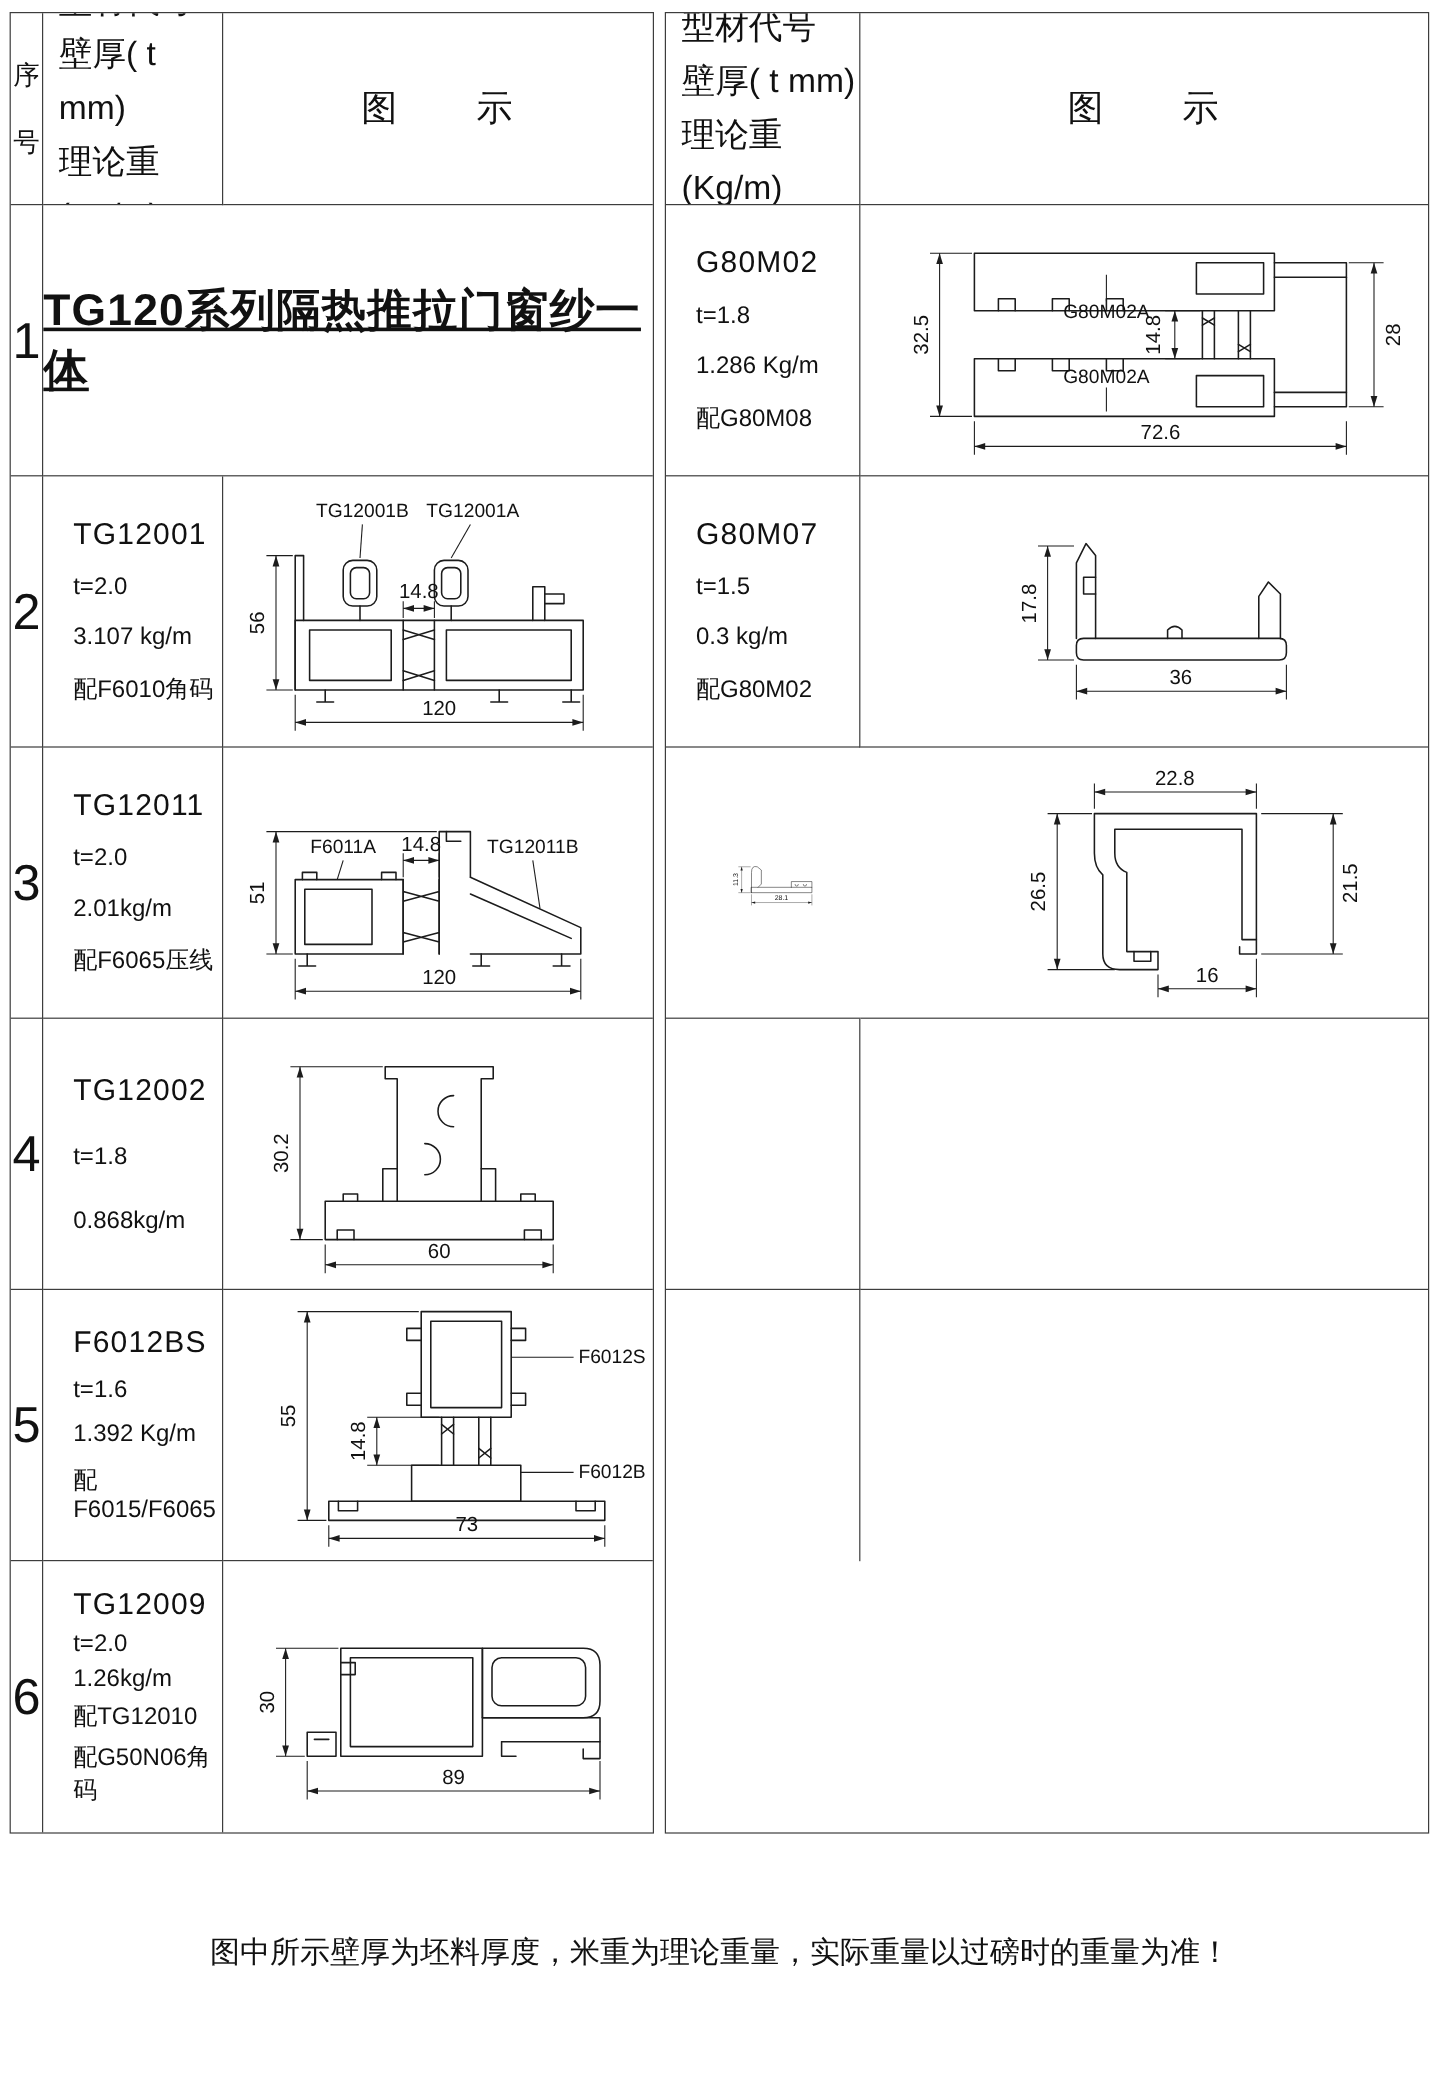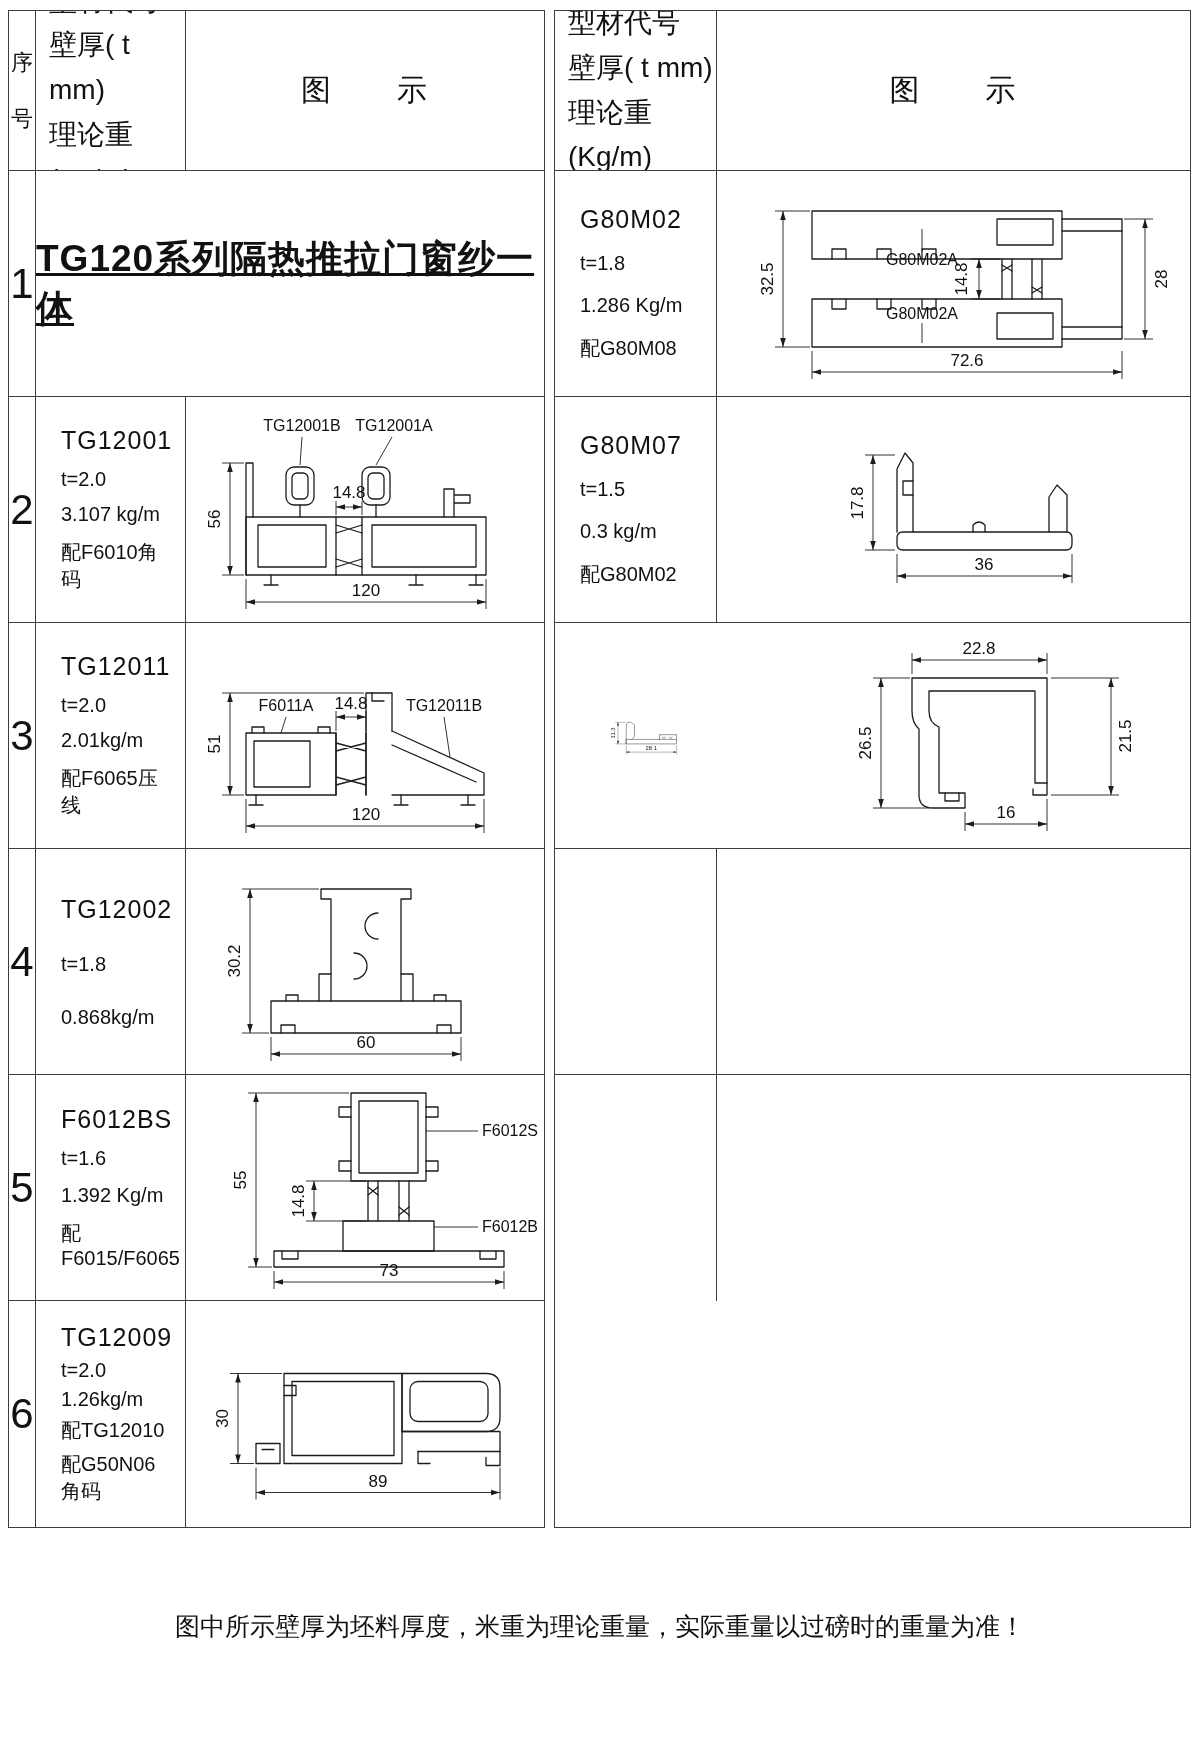--- a/index.html
+++ b/index.html
@@ -9,21 +9,21 @@
   .tbl-left{left:8px;grid-template-columns:27px 150px 358px;grid-template-rows:160px repeat(6,226px);}
   .tbl-right{left:554px;grid-template-columns:162px 473px;grid-template-rows:160px repeat(6,226px);}
   .c{box-sizing:border-box;border-right:1.2px solid #3d3d3d;border-bottom:1.2px solid #3d3d3d;min-width:0;position:relative;overflow:hidden;}
   .lastc{border-right:none;}
   .lastr{border-bottom:none;}
   .seq-h{display:flex;flex-direction:column;align-items:center;justify-content:center;gap:26px;font-size:22px;}
   .spec-h{display:flex;flex-direction:column;justify-content:center;padding-left:13px;font-size:28px;line-height:1.6;}
   .diag-h{display:flex;align-items:center;justify-content:center;font-size:30px;letter-spacing:2px;}
   .num{display:flex;align-items:center;justify-content:center;font-size:42px;}
   .merged{grid-column:2/4;display:flex;align-items:center;justify-content:center;font-size:37px;font-weight:700;letter-spacing:1px;text-decoration:underline;}
-  .info{display:flex;flex-direction:column;justify-content:space-evenly;align-items:flex-start;padding:16px 20px 16px 25px;font-size:20px;}
+  .info{display:flex;flex-direction:column;justify-content:space-evenly;align-items:flex-start;padding:16px 4px 16px 25px;font-size:20px;}
   .info .code{font-size:25px;letter-spacing:1px;}
   .diag svg{width:100%;height:100%;display:block;}
   svg .pf{fill:none;stroke:#1c1c1c;stroke-width:1.3;stroke-linejoin:round;stroke-linecap:round;}
   svg .dl{fill:none;stroke:#1c1c1c;stroke-width:0.9;}
   svg line.dim{stroke:#1c1c1c;stroke-width:0.9;}
   svg .dt{font-size:17px;fill:#111;}
   svg .lbl{font-size:16px;fill:#111;}
   .note{position:absolute;top:1610px;left:0;width:100%;text-align:center;font-size:25px;}
 </style>
 </head>

